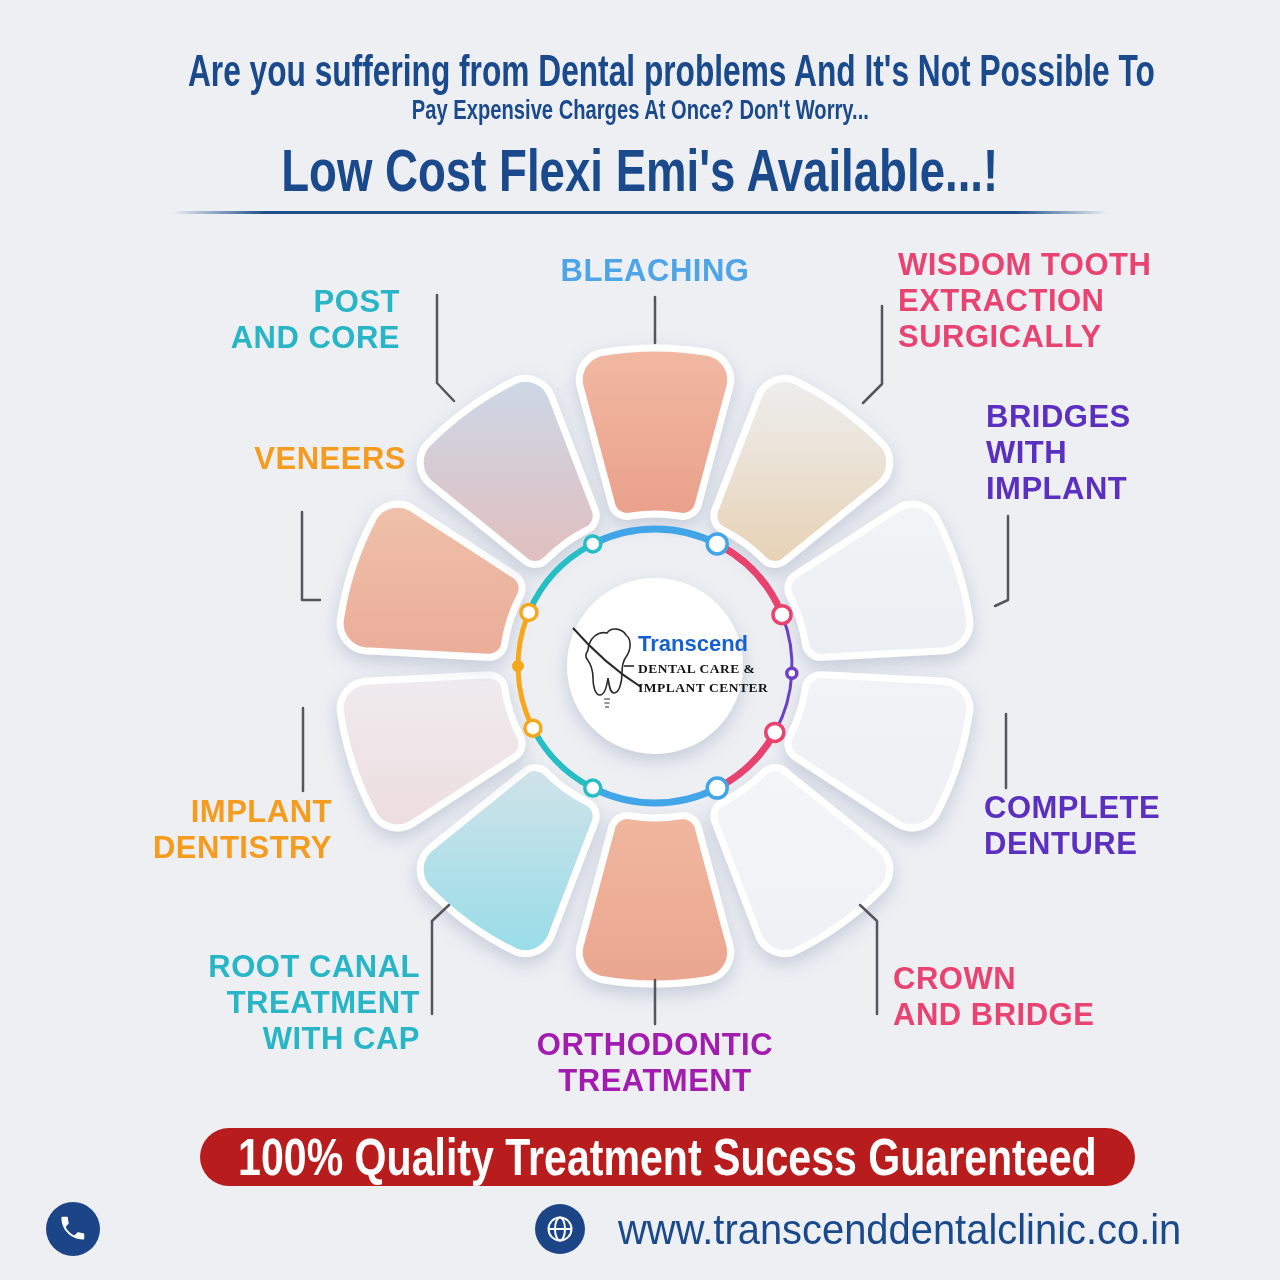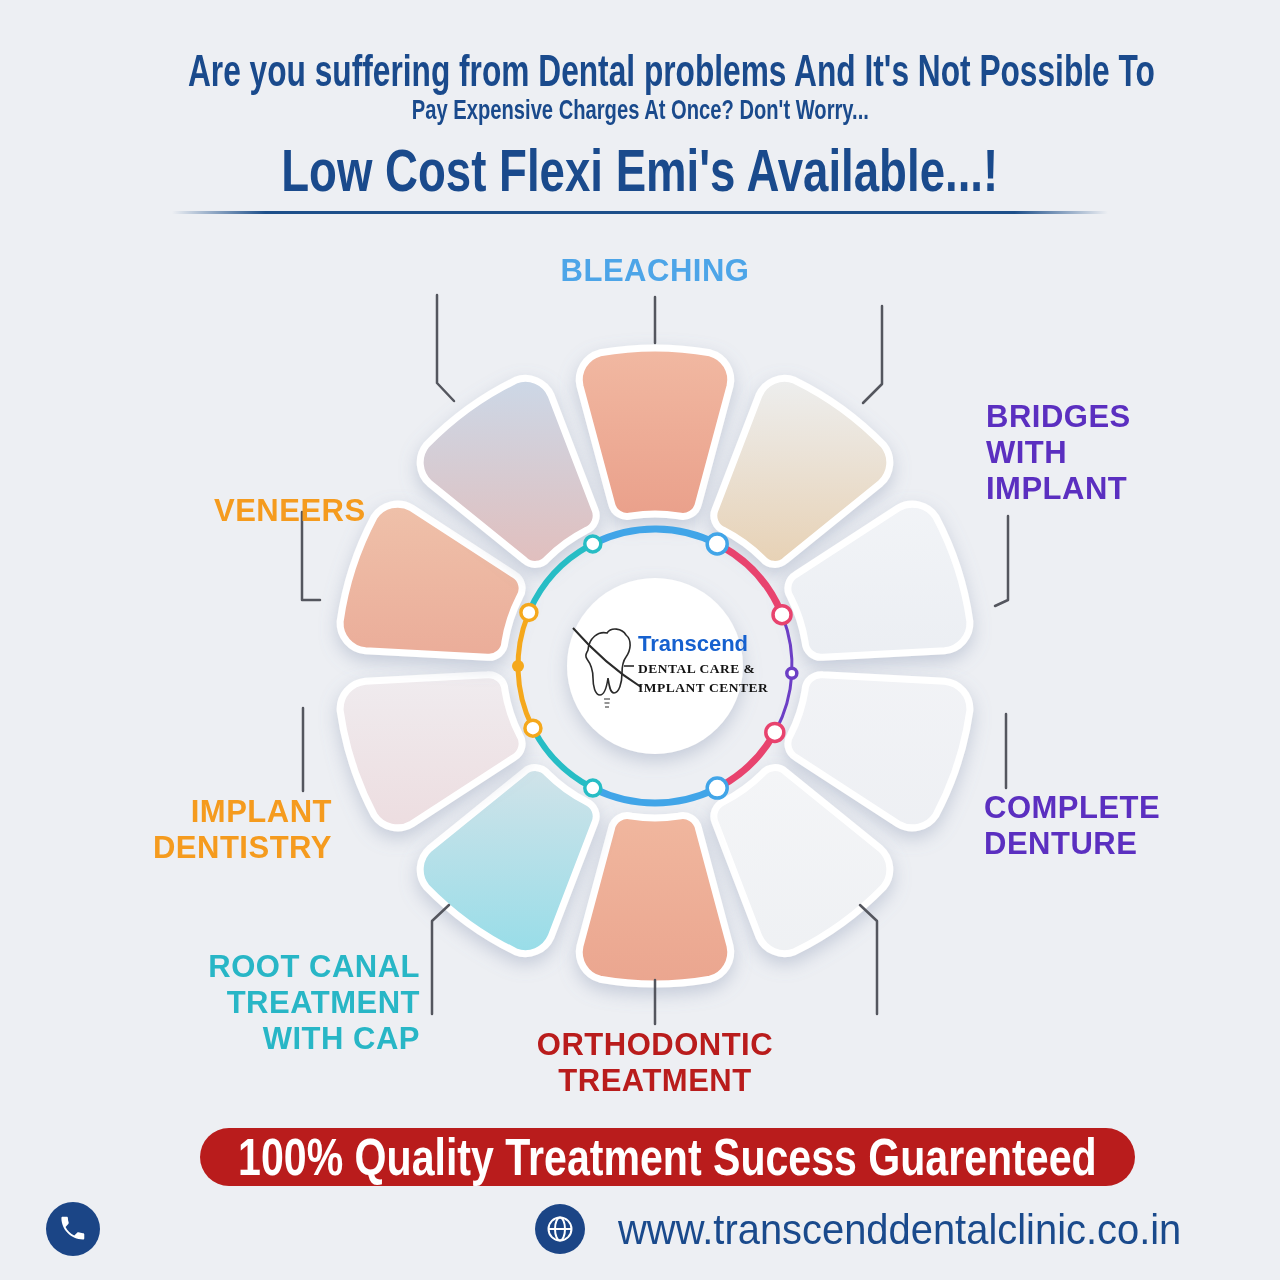--- a/index.html
+++ b/index.html
@@ -21,21 +21,21 @@
   .svc{position:absolute;font-size:31px;font-weight:bold;line-height:36px;letter-spacing:.5px;
        white-space:pre-line;}
   .svc0{left:480px;top:253px;width:350px;text-align:center;}
   .svc1{left:898px;top:247px;width:300px;text-align:left;}
   .svc2{left:986px;top:399px;width:250px;text-align:left;}
   .svc3{left:984px;top:790px;width:260px;text-align:left;}
   .svc4{left:893px;top:961px;width:260px;text-align:left;}
   .svc5{left:435px;top:1027px;width:440px;text-align:center;}
   .svc6{left:115px;top:949px;width:305px;text-align:right;}
   .svc7{left:80px;top:794px;width:252px;text-align:right;}
-  .svc8{left:186px;top:493px;width:220px;text-align:left;margin-left:28px;}
+  .svc8{left:186px;top:441px;width:220px;text-align:right;}
   .svc9{left:148px;top:284px;width:252px;text-align:right;}
   
   .banner{position:absolute;left:200px;top:1128px;width:935px;height:58px;border-radius:30px;
           display:flex;align-items:center;justify-content:center;color:#fff;font-size:52px;font-weight:bold;}
   .banner .cond{transform:scaleX(.79);}
   
   .icon-circle{position:absolute;border-radius:50%;}
   .phone-text{position:absolute;left:128px;top:1203px;font-size:46px;font-weight:bold;letter-spacing:1px;}
   .phone-text .cond{transform:scaleX(.85);transform-origin:0 50%;}
   .url-text{position:absolute;left:618px;top:1206px;font-size:42px;font-weight:normal;text-align:center;}
@@ -291,33 +291,40 @@
         <path stroke-width="1.2" d="M604 699 L610 699 M604.5 703 L609.5 703 M605 707 L609 707"></path>
         <path stroke-width="1.6" d="M624 666 L634 666"></path>
       </g>
       <text x="638" y="651" font-family="Liberation Sans, sans-serif" font-size="22" font-weight="bold" fill="#1661cf">Transcend</text>
       <text x="638" y="673" font-family="Liberation Serif, serif" font-size="13.5" font-weight="bold" letter-spacing="0.5" fill="#141414">DENTAL CARE &amp;</text>
       <text x="638" y="692" font-family="Liberation Serif, serif" font-size="13.5" font-weight="bold" letter-spacing="0.5" fill="#141414">IMPLANT CENTER</text>
     </g>
   </svg>
 
   <div class="svc svc0" style="color: rgb(77, 165, 232);">BLEACHING</div>
+  <div class="svc svc1" style="color: rgb(233, 67, 113);">WISDOM TOOTH
+EXTRACTION
+SURGICALLY</div>
   <div class="svc svc2" style="color: rgb(91, 47, 192);">BRIDGES
 WITH
 IMPLANT</div>
   <div class="svc svc3" style="color: rgb(91, 47, 192);">COMPLETE
 DENTURE</div>
-  <div class="svc svc5" style="color: #b91c1c;">ORTHODONTIC
+  <div class="svc svc4" style="color: rgb(233, 67, 113);">CROWN
+AND BRIDGE</div>
+  <div class="svc svc5" style="color: #a21caf;">ORTHODONTIC
 TREATMENT</div>
   <div class="svc svc6" style="color: rgb(40, 182, 198);">ROOT CANAL
 TREATMENT
 WITH CAP</div>
   <div class="svc svc7" style="color: rgb(245, 155, 30);">IMPLANT
 DENTISTRY</div>
   <div class="svc svc8" style="color: rgb(245, 155, 30);">VENEERS</div>
+  <div class="svc svc9" style="color: rgb(40, 182, 198);">POST
+AND CORE</div>
 
   <div class="banner" id="quality-banner" style="background: #b91c1c; color: rgb(255, 255, 255);">
     <span class="cond">100% Quality Treatment Sucess Guarenteed</span>
   </div>
 
   <svg class="icon-circle" style="left:44px;top:1200px;" width="58" height="58">
     <circle id="phoneIconBg" cx="29" cy="29" r="27" fill="#1b4586"></circle>
     <path fill="#ffffff" transform="translate(13.5,13.5) scale(1.3)" d="M6.2 10.3c1.5 2.9 3.8 5.2 6.7 6.7l2.2-2.2c.3-.3.7-.4 1-.3 1.1.4 2.3.6 3.5.6.6 0 1 .4 1 1V19c0 .6-.4 1-1 1C10.5 20 3 12.5 3 3.5c0-.6.4-1 1-1h3c.6 0 1 .4 1 1 0 1.2.2 2.4.6 3.5.1.3 0 .7-.3 1l-2.1 2.3z"></path>
   </svg>
   <svg class="icon-circle" style="left:534px;top:1203px;" width="52" height="52">

